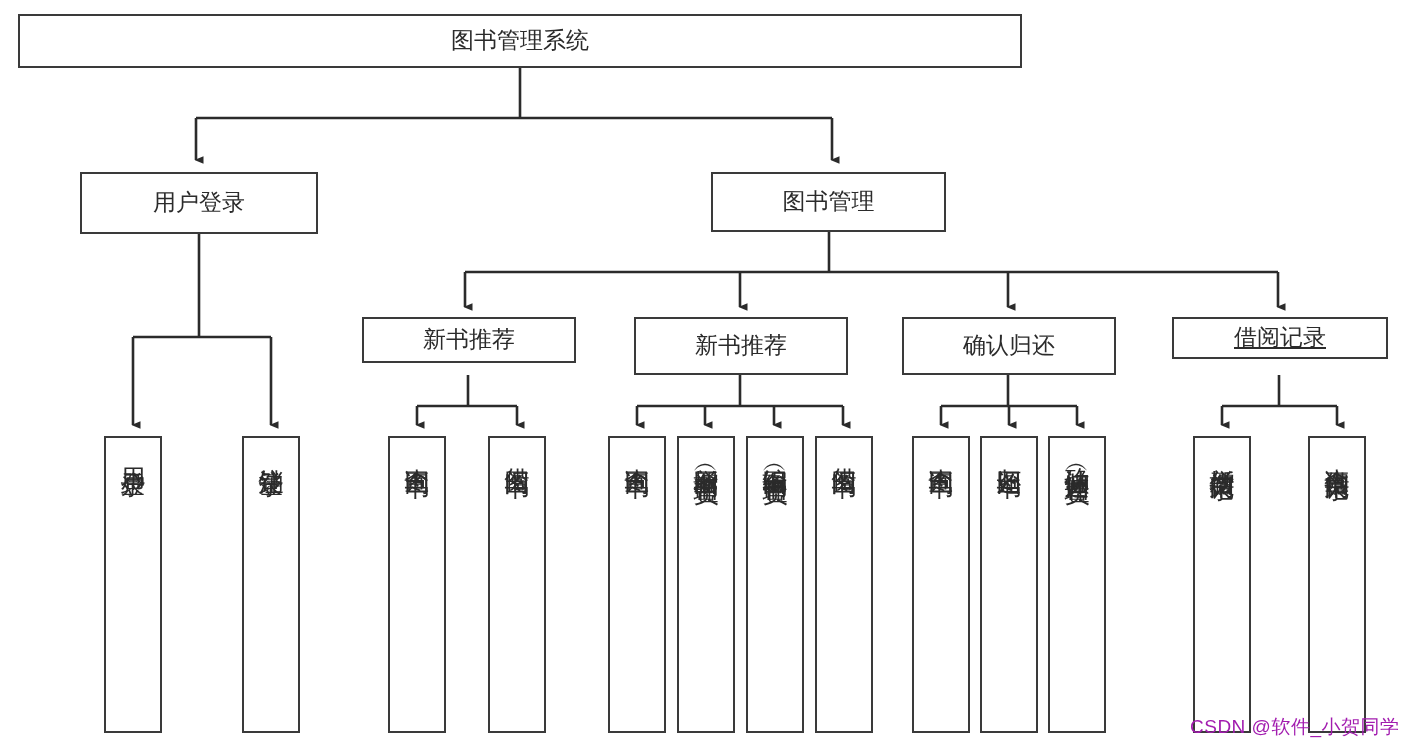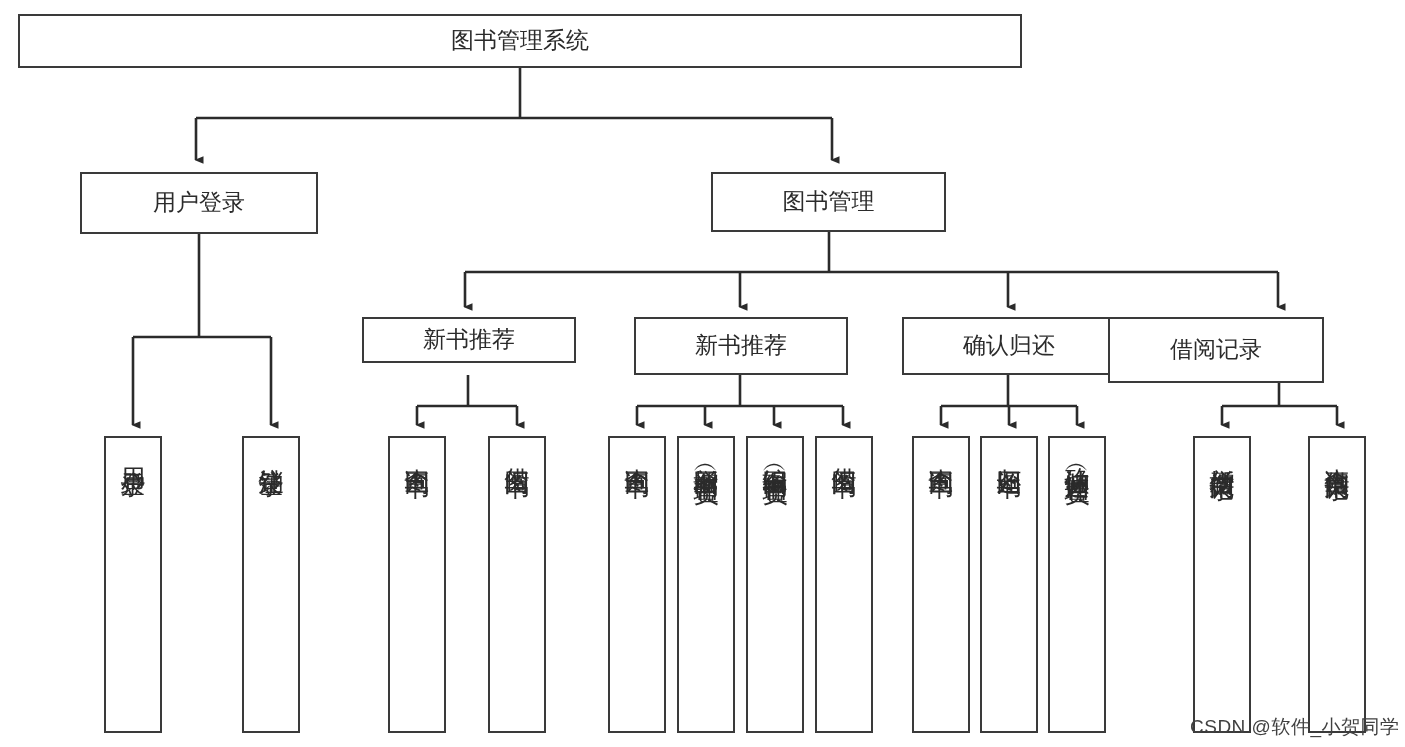--- a/index.html
+++ b/index.html
@@ -54,21 +54,21 @@
     text-orientation: upright;
     font-size: 25px;
     letter-spacing: 2px;
     line-height: 1;
   }
   .watermark {
     position: absolute;
     left: 1190px;
     top: 714px;
     font-size: 19px;
-    color: #404040;
+    color: #a21caf;
     white-space: nowrap;
     letter-spacing: 0.5px;
   }
 </style>
 </head>
 <body>
 
 <div id="canvas">
 
   <svg id="edges" viewBox="0 0 1405 747">
@@ -134,21 +134,21 @@
 
   <div class="node horiz" style="left:362px; top:317px; width:214px; height:46px;">
     <span class="label">新书推荐</span>
   </div>
   <div class="node horiz" style="left:634px; top:317px; width:214px; height:58px;">
     <span class="label">新书推荐</span>
   </div>
   <div class="node horiz" style="left:902px; top:317px; width:214px; height:58px;">
     <span class="label">确认归还</span>
   </div>
-  <div class="node horiz" style="left:1108px; top:317px; width:216px; height:66px;">
+  <div class="node horiz" style="left:1172px; top:317px; width:216px; height:42px;text-decoration:underline;">
     <span class="label">借阅记录</span>
   </div>
 
   <div class="node vert" style="left:104px; top:436px; width:58px; height:297px;">
     <span class="label">用户登录</span>
   </div>
   <div class="node vert" style="left:242px; top:436px; width:58px; height:297px;">
     <span class="label">注销登录</span>
   </div>
 

